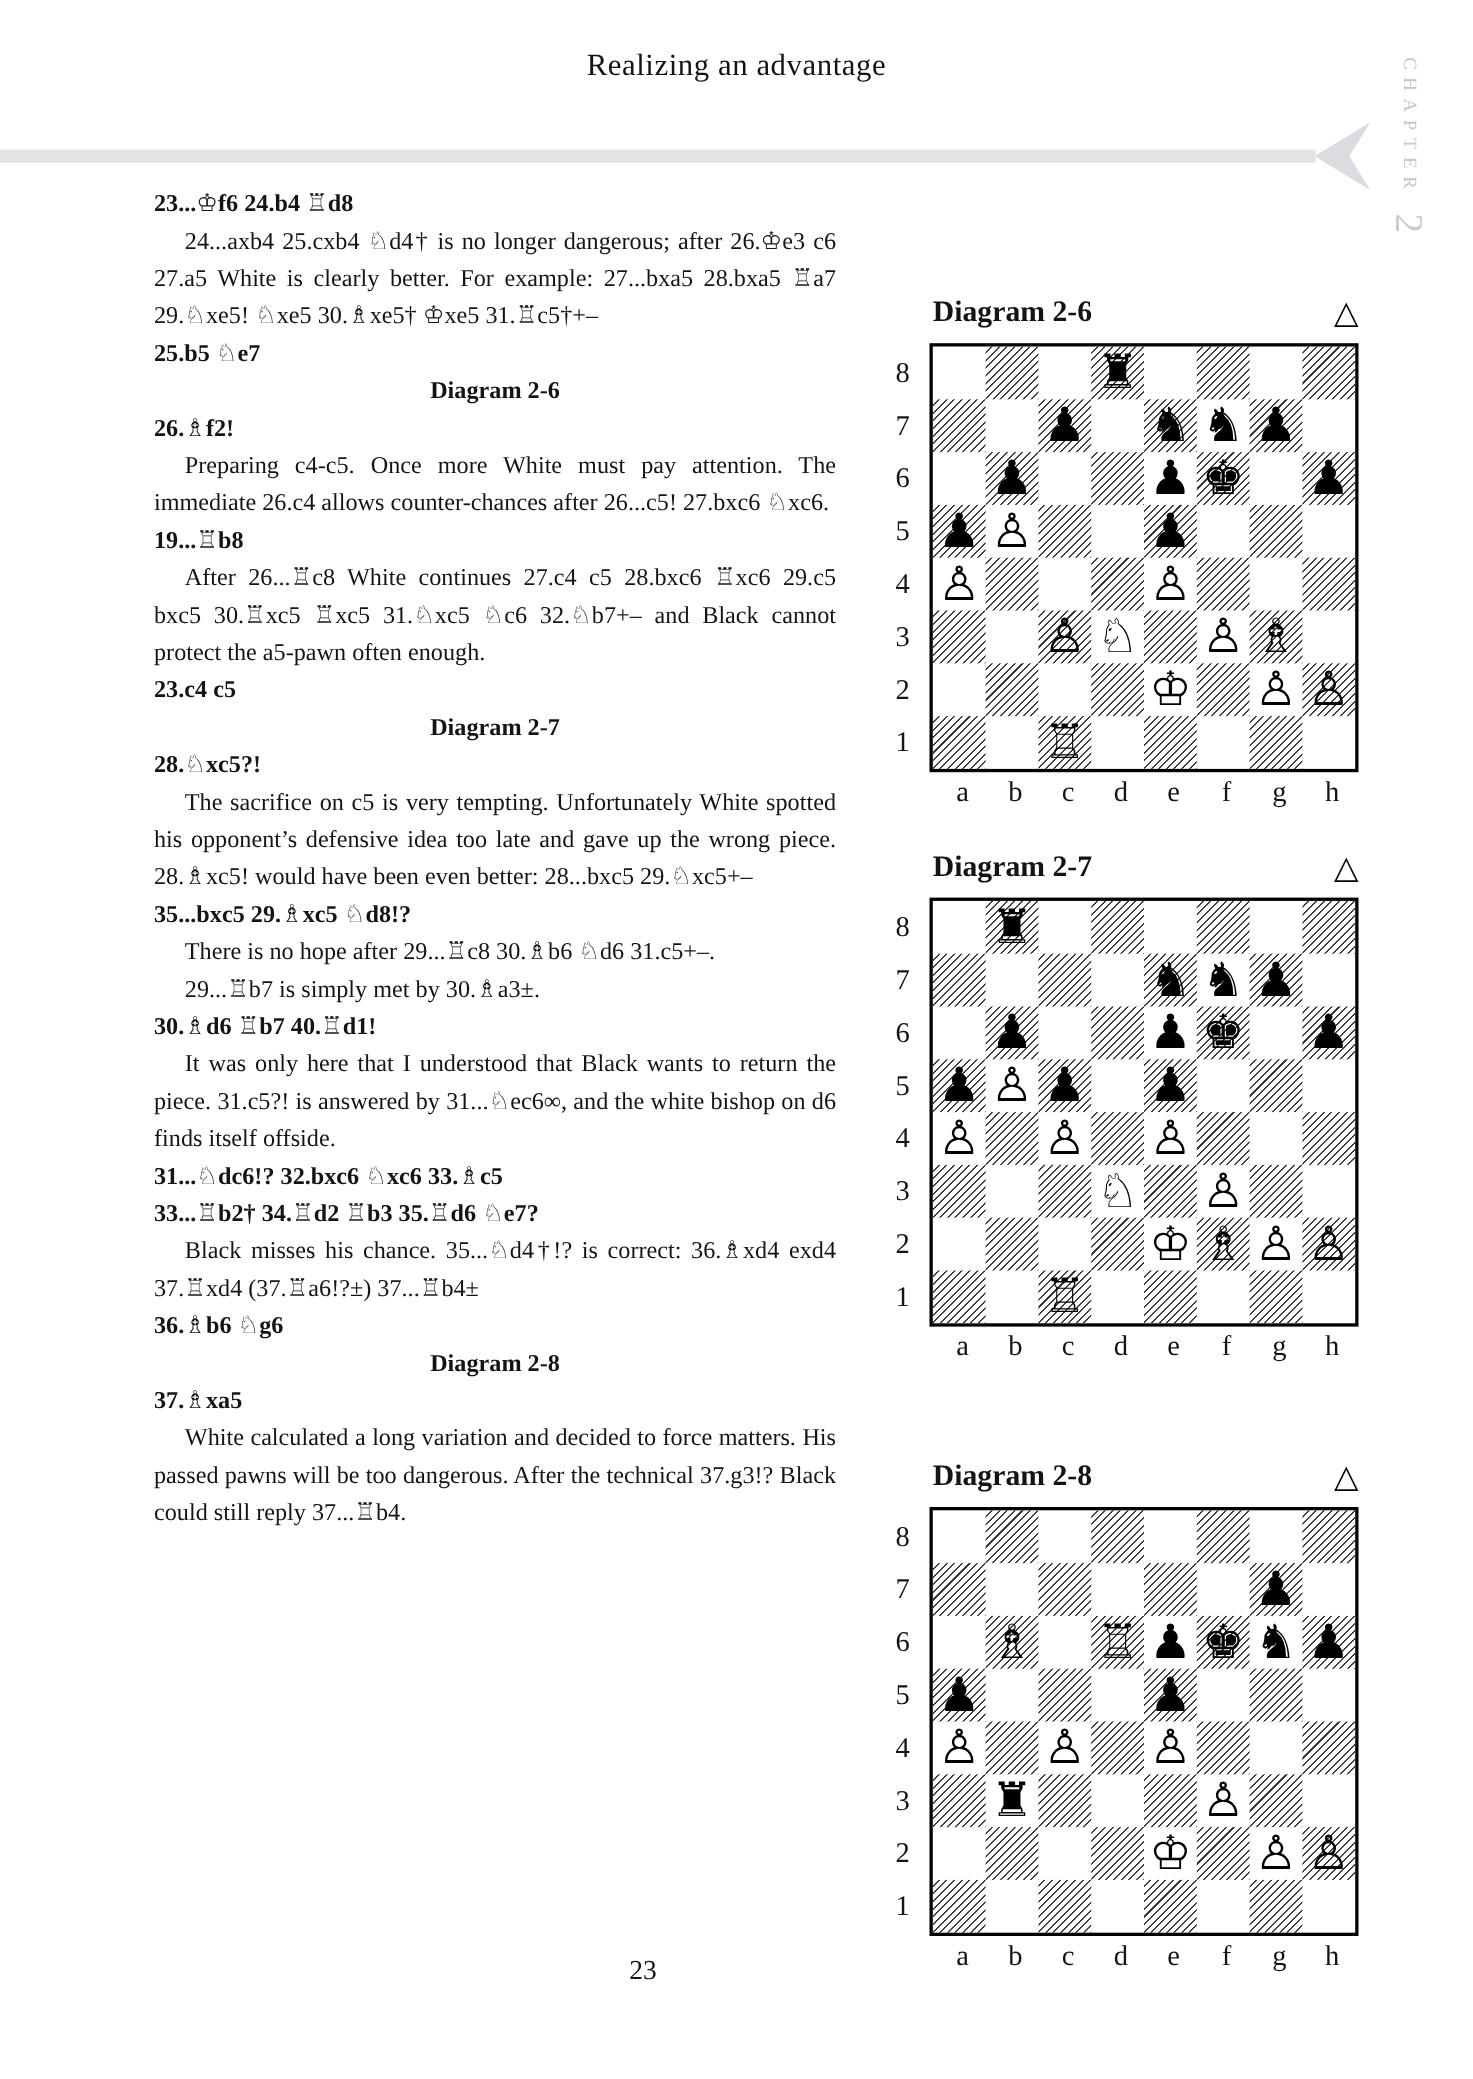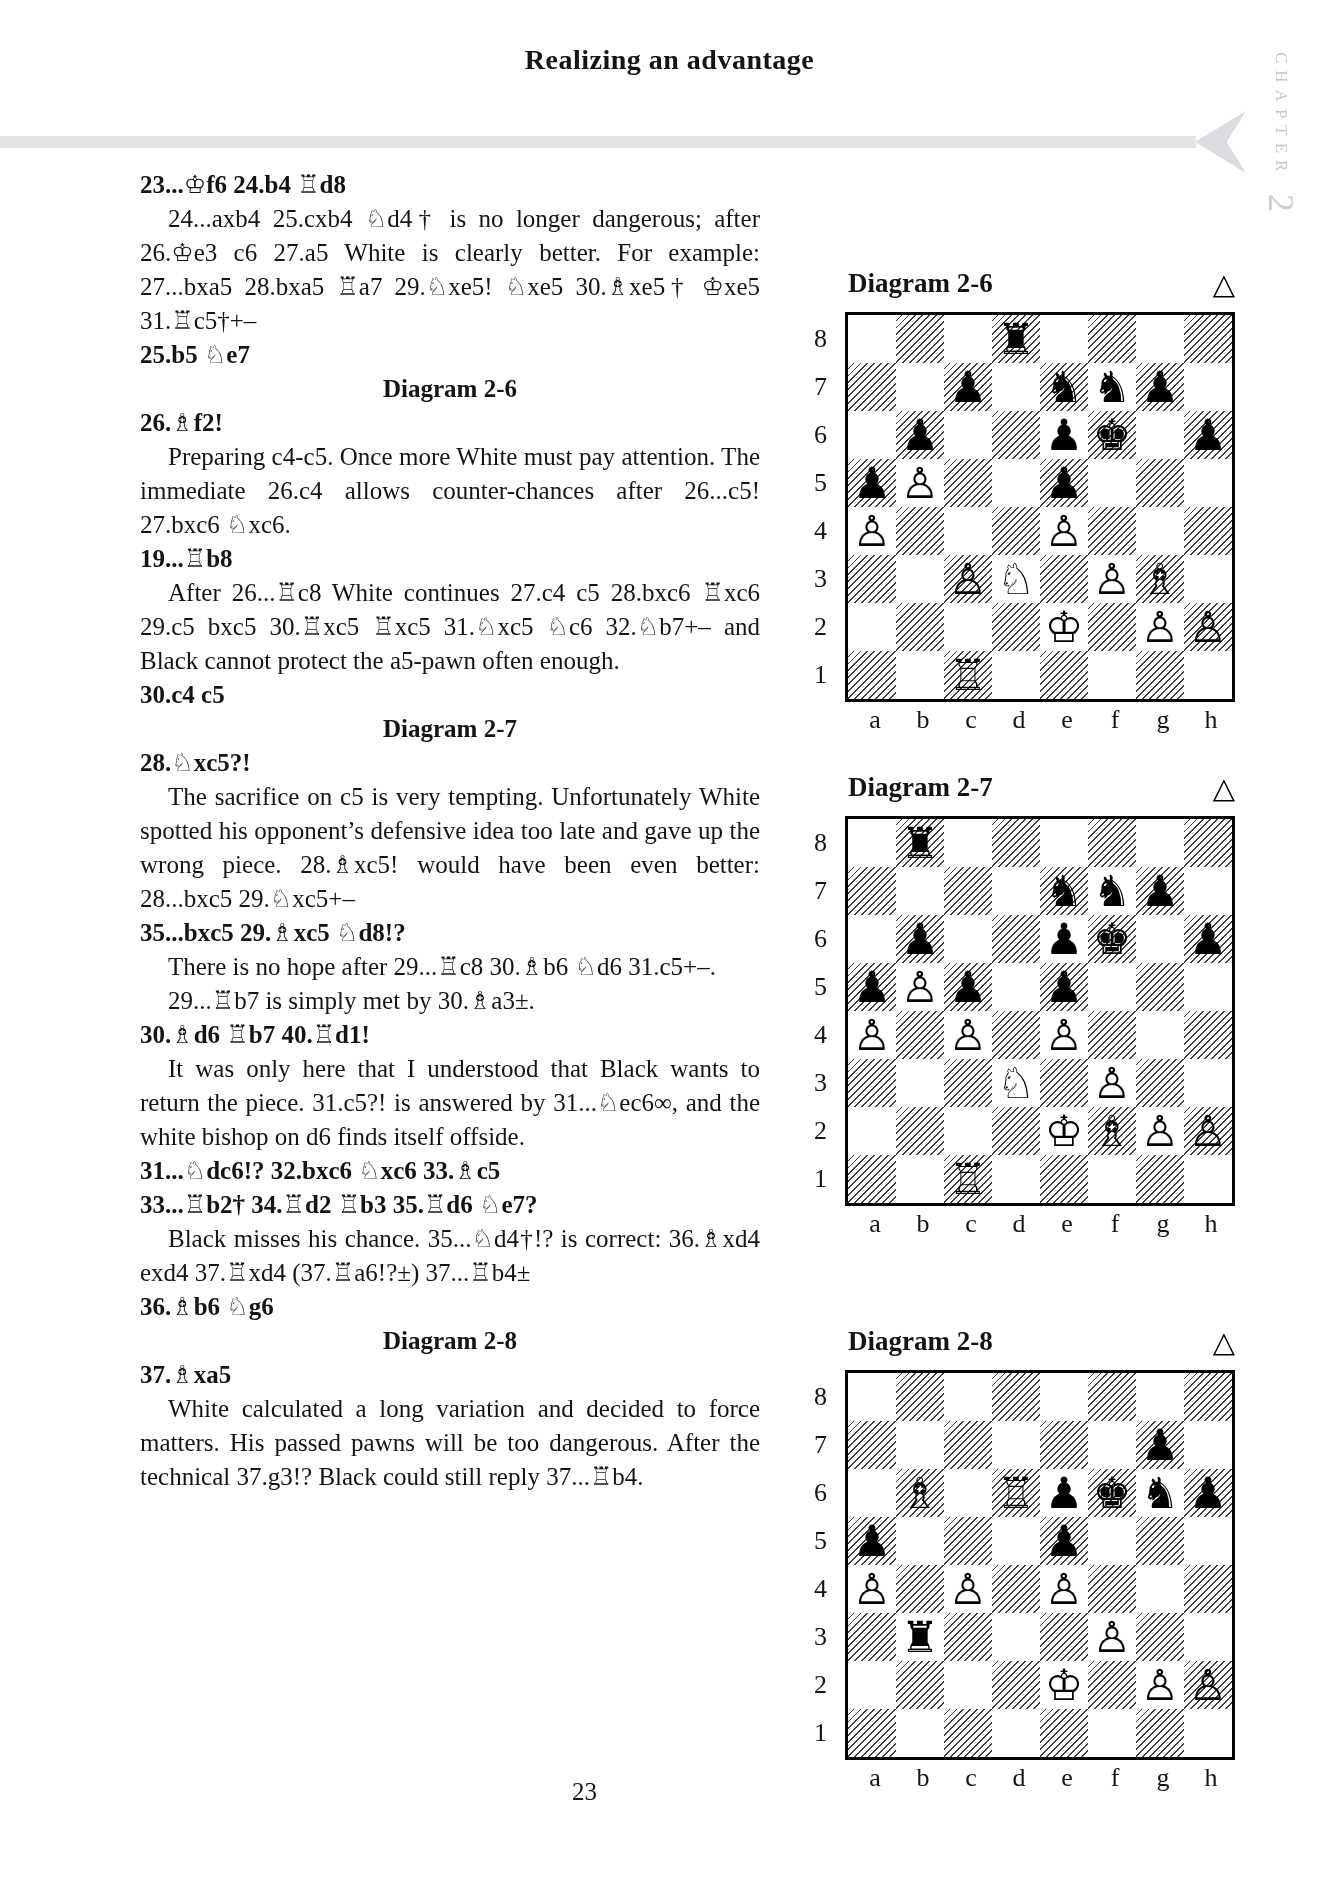--- a/index.html
+++ b/index.html
@@ -3,37 +3,37 @@
 <meta charset="utf-8">
 <style>
   html,body { margin:0; padding:0; background:#ffffff; }
   .page {
     position:relative; width:1339px; height:1890px; background:#ffffff;
     font-family:"Liberation Serif","DejaVu Serif","DejaVu Sans",serif;
     color:#141414; overflow:hidden;
   }
   .header-title {
     position:absolute; top:44px; left:0; width:1339px;
-    text-align:center; font-size:28px; letter-spacing:0.5px;font-weight:bold;
+    text-align:center; font-size:28px; letter-spacing:0.5px;
   }
   .header-rule { position:absolute; top:136px; left:0; width:1196px; height:12px; background:#e3e3e6; }
   .header-chevron {
     position:absolute; top:111px; left:1195px; width:51px; height:62px; background:#dcdce0;
     clip-path:polygon(0 50%, 100% 0, 62% 50%, 100% 100%);
   }
   .chapter-marker {
     position:absolute; top:52px; left:1256px; width:50px;
     display:flex; flex-direction:column; align-items:center; color:#c7c7c7;
   }
   .chapter-label { writing-mode:vertical-rl; font-size:17px; letter-spacing:7px; }
   .chapter-number { writing-mode:vertical-rl; font-size:36px; margin-top:16px; color:#cccccc; }
 
   .text-column {
     position:absolute; left:140px; top:168px; width:620px;
-    font-size:25px; line-height:34px; text-align:justify;
+    font-size:22px; line-height:34px; text-align:justify;
   }
   .para { margin:0; }
   .para.body { text-indent:28px; }
   .para.moves { font-weight:bold; text-indent:0; }
   .para.caption { font-weight:bold; text-align:center; text-indent:0; }
 
   .diagram-block { position:absolute; left:806px; width:429px; }
   #diagram-0 { top:268px; }
   #diagram-1 { top:772px; }
   #diagram-2 { top:1326px; }
@@ -81,21 +81,21 @@
 
   <div class="text-column">
       <p class="para moves">23...♔f6 24.b4 ♖d8</p>
       <p class="para body">24...axb4 25.cxb4 ♘d4† is no longer dangerous; after 26.♔e3 c6 27.a5 White is clearly better. For example: 27...bxa5 28.bxa5 ♖a7 29.♘xe5! ♘xe5 30.♗xe5† ♔xe5 31.♖c5†+–</p>
       <p class="para moves">25.b5 ♘e7</p>
       <p class="para caption">Diagram 2-6</p>
       <p class="para moves">26.♗f2!</p>
       <p class="para body">Preparing c4-c5. Once more White must pay attention. The immediate 26.c4 allows counter-chances after 26...c5! 27.bxc6 ♘xc6.</p>
       <p class="para moves">19...♖b8</p>
       <p class="para body">After 26...♖c8 White continues 27.c4 c5 28.bxc6 ♖xc6 29.c5 bxc5 30.♖xc5 ♖xc5 31.♘xc5 ♘c6 32.♘b7+– and Black cannot protect the a5-pawn often enough.</p>
-      <p class="para moves">30.c4 c5</p>
+      <p class="para moves">23.c4 c5</p>
       <p class="para caption">Diagram 2-7</p>
       <p class="para moves">28.♘xc5?!</p>
       <p class="para body">The sacrifice on c5 is very tempting. Unfortunately White spotted his opponent’s defensive idea too late and gave up the wrong piece. 28.♗xc5! would have been even better: 28...bxc5 29.♘xc5+–</p>
       <p class="para moves">35...bxc5 29.♗xc5 ♘d8!?</p>
       <p class="para body">There is no hope after 29...♖c8 30.♗b6 ♘d6 31.c5+–.</p>
       <p class="para body">29...♖b7 is simply met by 30.♗a3±.</p>
       <p class="para moves">30.♗d6 ♖b7 40.♖d1!</p>
       <p class="para body">It was only here that I understood that Black wants to return the piece. 31.c5?! is answered by 31...♘ec6∞, and the white bishop on d6 finds itself offside.</p>
       <p class="para moves">31...♘dc6!? 32.bxc6 ♘xc6 33.♗c5</p>
       <p class="para moves">33...♖b2† 34.♖d2 ♖b3 35.♖d6 ♘e7?</p>

